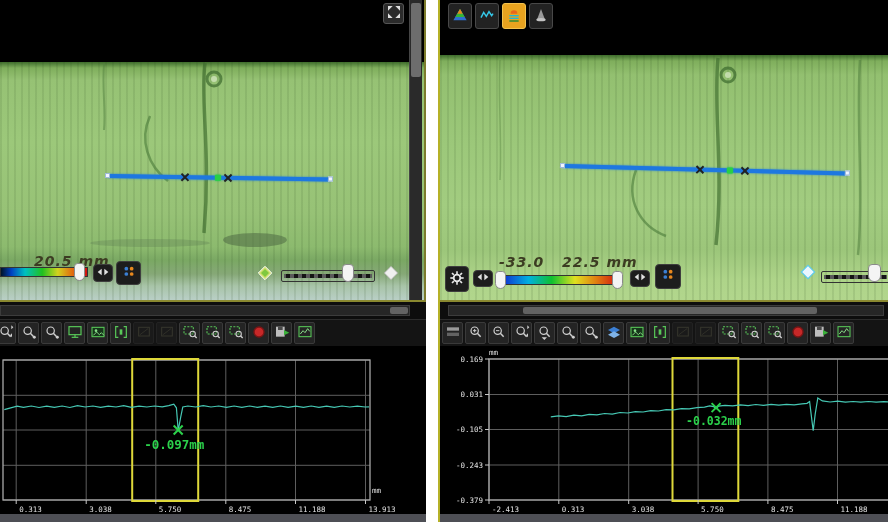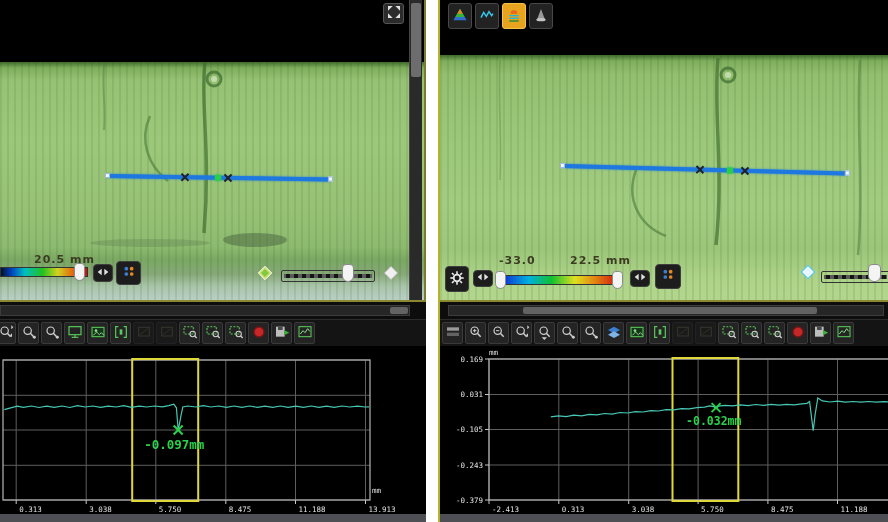--- a/index.html
+++ b/index.html
@@ -39,22 +39,22 @@
   .endpt { position:absolute; top:4px; width:5px; height:5px; background:#f2f6ff;
            border:1px solid #9db8d8; }
   .xmark { position:absolute; top:2px; width:10px; height:10px; }
   .xmark::before,.xmark::after { content:""; position:absolute; left:4px; top:0;
            width:2px; height:10px; background:#222; }
   .xmark::before { transform:rotate(45deg); } .xmark::after { transform:rotate(-45deg); }
   .gdot { position:absolute; top:4px; width:6px; height:6px; background:#28cf46;
           border-radius:1px; box-shadow:0 0 2px #28cf46; }
 
   
-  .ovl-label { position:absolute; font-size:11px; font-weight:bold; color:#3c3c22;
-               letter-spacing:1px; white-space:nowrap; }
+  .ovl-label { position:absolute; font-size:14px; font-weight:bold; color:#3c3c22;
+               letter-spacing:1px; white-space:nowrap;font-style:italic; }
   .cbar { position:absolute; height:10px; border:1px solid #333; }
   .cbar.jet { background:linear-gradient(90deg,#001428,#0040c0 12%,#00c0c0 28%,
               #20c020 48%,#d2d220 66%,#e07010 82%,#d01010 100%); }
   .cbar.jet2 { background:linear-gradient(90deg,#1030d0,#00b0e0 22%,#10c030 42%,
               #e0e020 62%,#e08010 80%,#d01010 100%); }
   .pill { position:absolute; width:11px; height:18px; background:#f4f4f4;
           border:1px solid #8a8a8a; border-radius:4px 4px 6px 6px; }
   .cbtn { position:absolute; background:#1d1d1d; border:1px solid #3e3e3e;
           border-radius:4px; display:flex; align-items:center; justify-content:center; }
   .dashslider { position:absolute; height:12px; background:#141414; border:1px solid #333;
@@ -383,21 +383,21 @@
               <circle cx="12" cy="12" r="5" fill="none" stroke="#e8e8e8" stroke-width="2.6"></circle>
             </svg></span>
       </button>
       <button class="cbtn" style="left:33px; top:270px; width:20px; height:17px">
         <span><svg viewBox="0 0 24 24" width="16" height="16">
               <polygon points="10,7 4,12 10,17" fill="#e0e0e0"></polygon>
               <polygon points="14,7 20,12 14,17" fill="#e0e0e0"></polygon>
             </svg></span>
       </button>
       <span class="ovl-label" style="left:59px; top:254px">-33.0</span>
-      <span class="ovl-label" style="left:130px; top:254px">22.5 mm</span>
+      <span class="ovl-label" style="left:122px; top:254px">22.5 mm</span>
       <div class="cbar jet2" style="left:62px; top:275px; width:118px"></div>
       <span class="pill" style="left:55px; top:271px"></span>
       <span class="pill" style="left:172px; top:271px"></span>
       <button class="cbtn" style="left:190px; top:270px; width:20px; height:17px">
         <span><svg viewBox="0 0 24 24" width="16" height="16">
               <polygon points="10,7 4,12 10,17" fill="#e0e0e0"></polygon>
               <polygon points="14,7 20,12 14,17" fill="#e0e0e0"></polygon>
             </svg></span>
       </button>
       <button class="cbtn" style="left:215px; top:264px; width:26px; height:25px">

